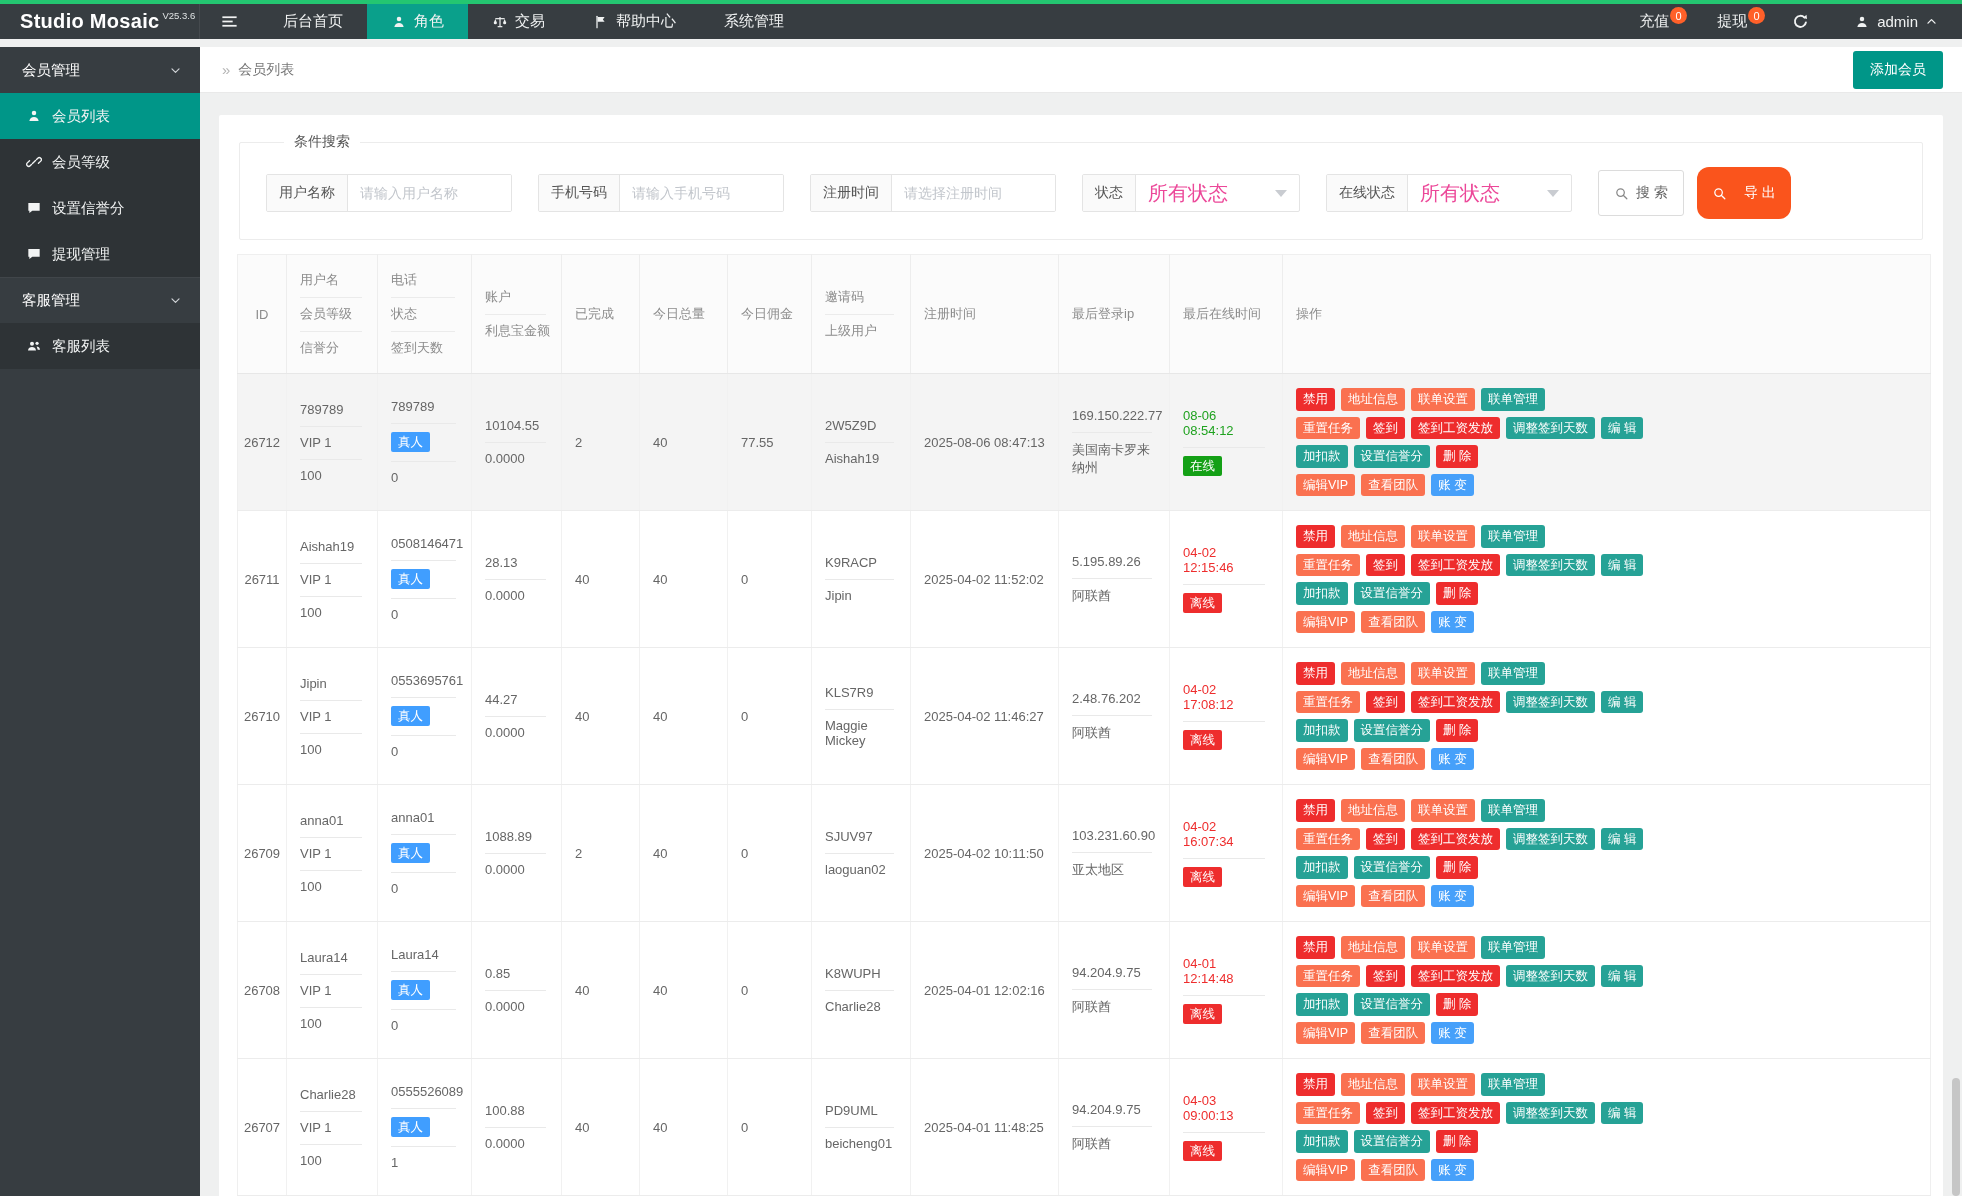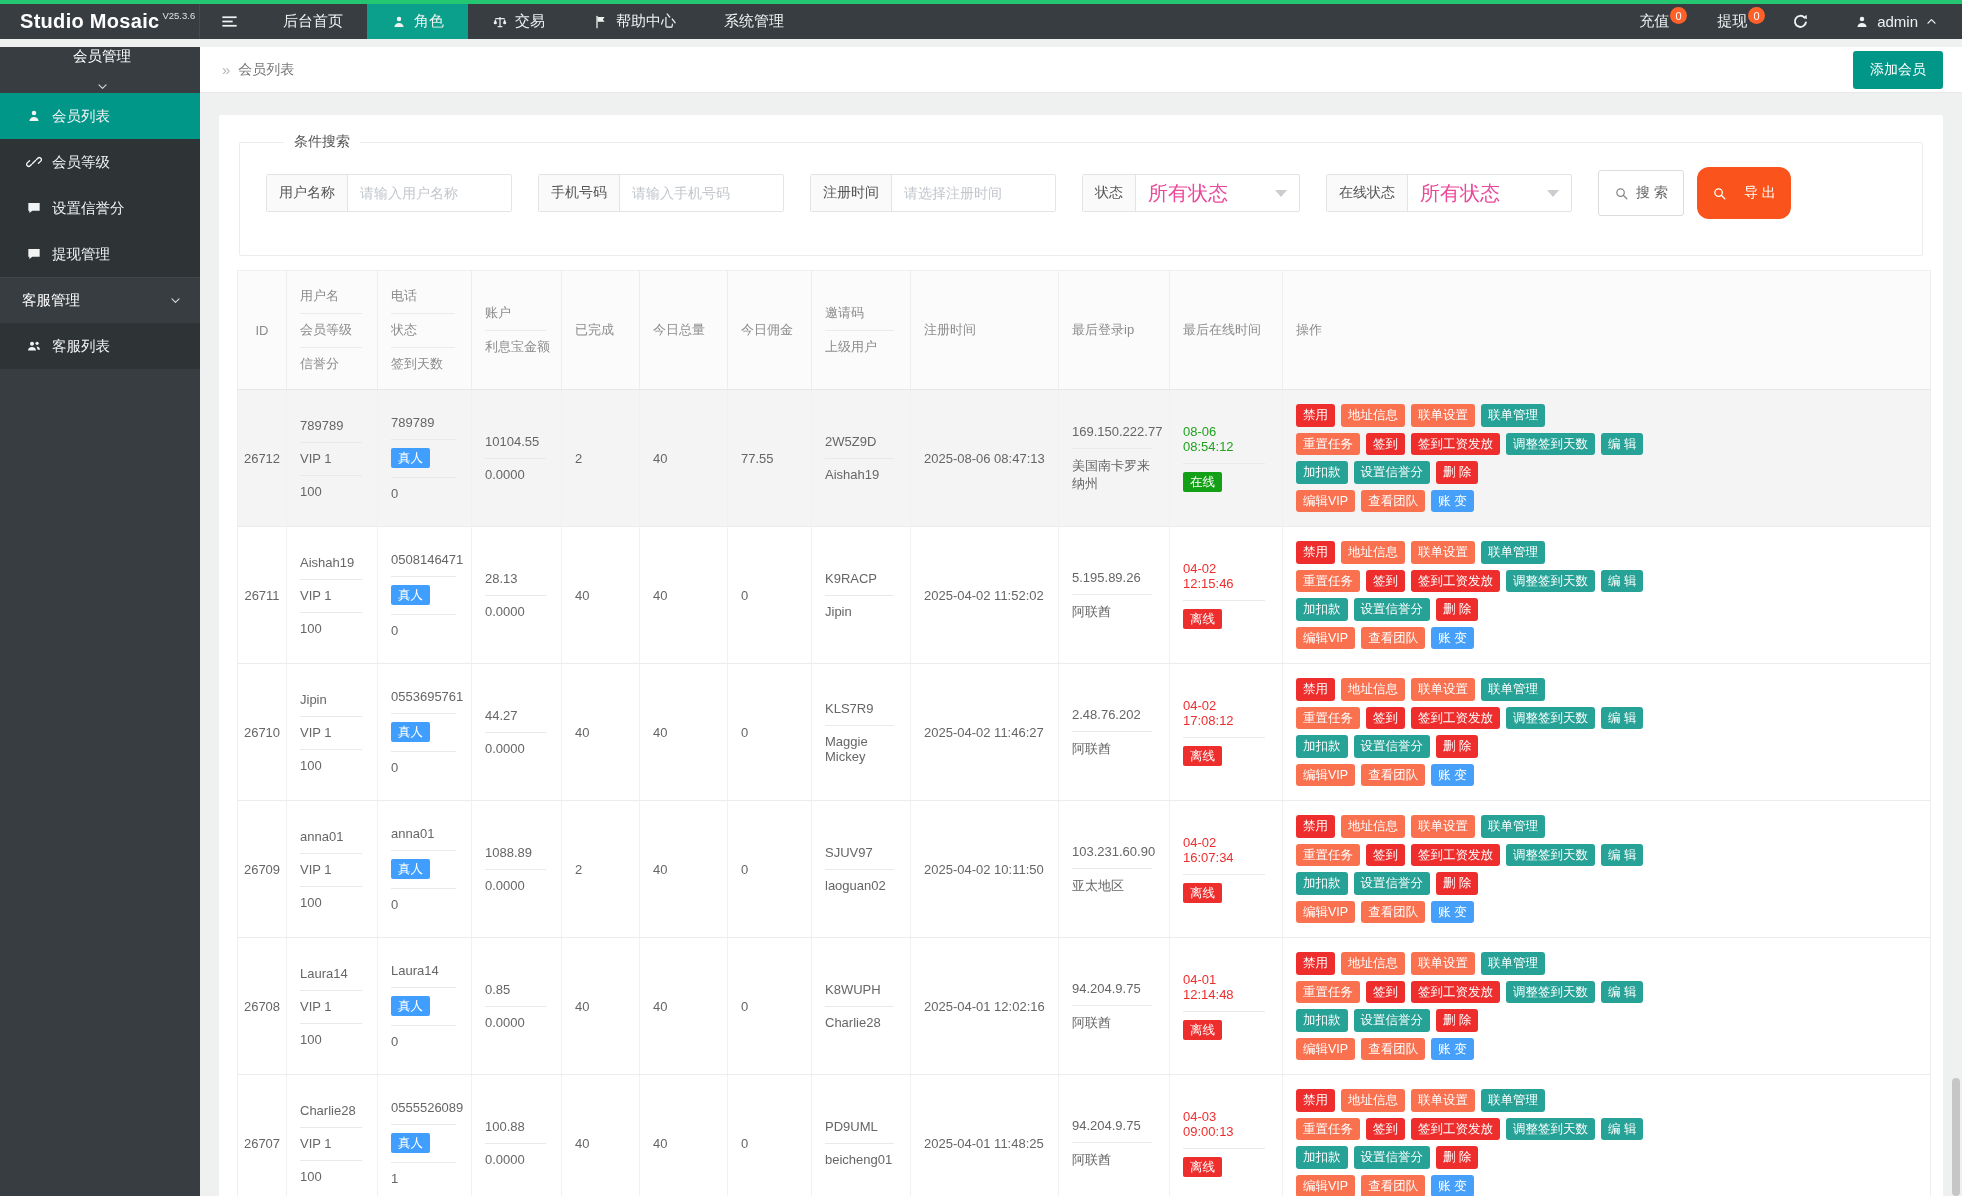--- a/index.html
+++ b/index.html
@@ -22,37 +22,37 @@
   .nav-item.active{background:#0aa08b;}
   .nav-right{margin-left:auto;display:flex;align-items:stretch;padding-right:0;}
   .nav-badge{position:absolute;top:3px;right:6px;min-width:17px;height:17px;border-radius:9px;background:#ff6029;color:#fff;font-size:11px;display:flex;align-items:center;justify-content:center;padding:0 4px;}
   .icon{display:inline-flex;align-items:center;justify-content:center;width:16px;height:16px;color:inherit;}
   .icon svg{width:100%;height:100%;}
   .icon.big{width:19px;height:19px;}
 
   
   .sidebar{position:absolute;top:47px;left:0;bottom:0;width:200px;background:var(--dark);z-index:20;}
   .side-group{height:46px;display:flex;align-items:center;justify-content:space-between;padding:0 18px 0 22px;color:#fff;font-size:14.5px;cursor:pointer;border-top:1px solid rgba(255,255,255,.05);}
-  .side-group:first-child{border-top:none;flex-direction:column;}
+  .side-group:first-child{border-top:none;}
   .side-group .icon{width:13px;height:13px;color:#cfd3d6;}
   .side-item{height:46px;display:flex;align-items:center;gap:10px;padding:0 18px 0 26px;color:#f2f4f4;font-size:14.5px;cursor:pointer;background:rgba(0,0,0,.16);}
   .side-item .icon{width:16px;height:16px;}
   .side-item.active{background:var(--brand);}
 
   
   .main{position:absolute;top:47px;left:200px;right:0;bottom:0;background:#eff0f0;overflow:hidden;}
   .crumbbar{height:46px;background:#fff;display:flex;align-items:center;justify-content:space-between;padding:0 19px 0 22px;border-bottom:1px solid #e9e9e9;}
   .crumb{color:#777;font-size:14px;display:flex;align-items:center;gap:8px;}
   .crumb .pfx{color:#b5b5b5;font-size:15px;}
   .btn-add{background:var(--brand);color:#fff;font-size:14px;border:none;border-radius:3px;padding:10px 17px;cursor:pointer;}
   .content{padding:22px 19px;}
   .card{background:#fff;border-radius:2px;padding:16px 18px 30px;min-height:1100px;}
 
   
-  fieldset.search{border:1px solid #ececec;border-radius:2px;padding:16px 14px 36px;margin:2px 2px 14px;}
+  fieldset.search{border:1px solid #ececec;border-radius:2px;padding:16px 14px 20px;margin:2px 2px 14px;}
   fieldset.search legend{margin-left:30px;padding:0 10px;color:#555;font-size:14px;}
   .filter-row{display:flex;align-items:center;flex-wrap:nowrap;padding-left:12px;}
   .fgroup{display:inline-flex;align-items:stretch;height:38px;border:1px solid #e4e4e4;border-radius:2px;background:#fff;margin-right:26px;overflow:hidden;}
   .flabel{background:#fafafa;border-right:1px solid #e4e4e4;display:flex;align-items:center;padding:0 12px;font-size:14px;color:#555;white-space:nowrap;}
   .fgroup input{border:none;outline:none;width:163px;padding:0 12px;font-size:14px;color:#0369a1;}
   .fgroup input::placeholder{color:#c2c6cc;}
   .fsel{width:163px;display:flex;align-items:center;justify-content:space-between;padding:0 12px;font-size:20px;color:#ec4899;cursor:pointer;}
   .caret{width:0;height:0;border-left:6px solid transparent;border-right:6px solid transparent;border-top:7px solid #c9ccd1;}
   .btn-search{height:46px;display:inline-flex;align-items:center;gap:7px;background:#fff;border:1px solid #dcdcdc;border-radius:3px;color:#666;font-size:14px;padding:0 15px;cursor:pointer;margin-right:13px;}
   .btn-search .icon{width:15px;height:15px;color:#888;}

